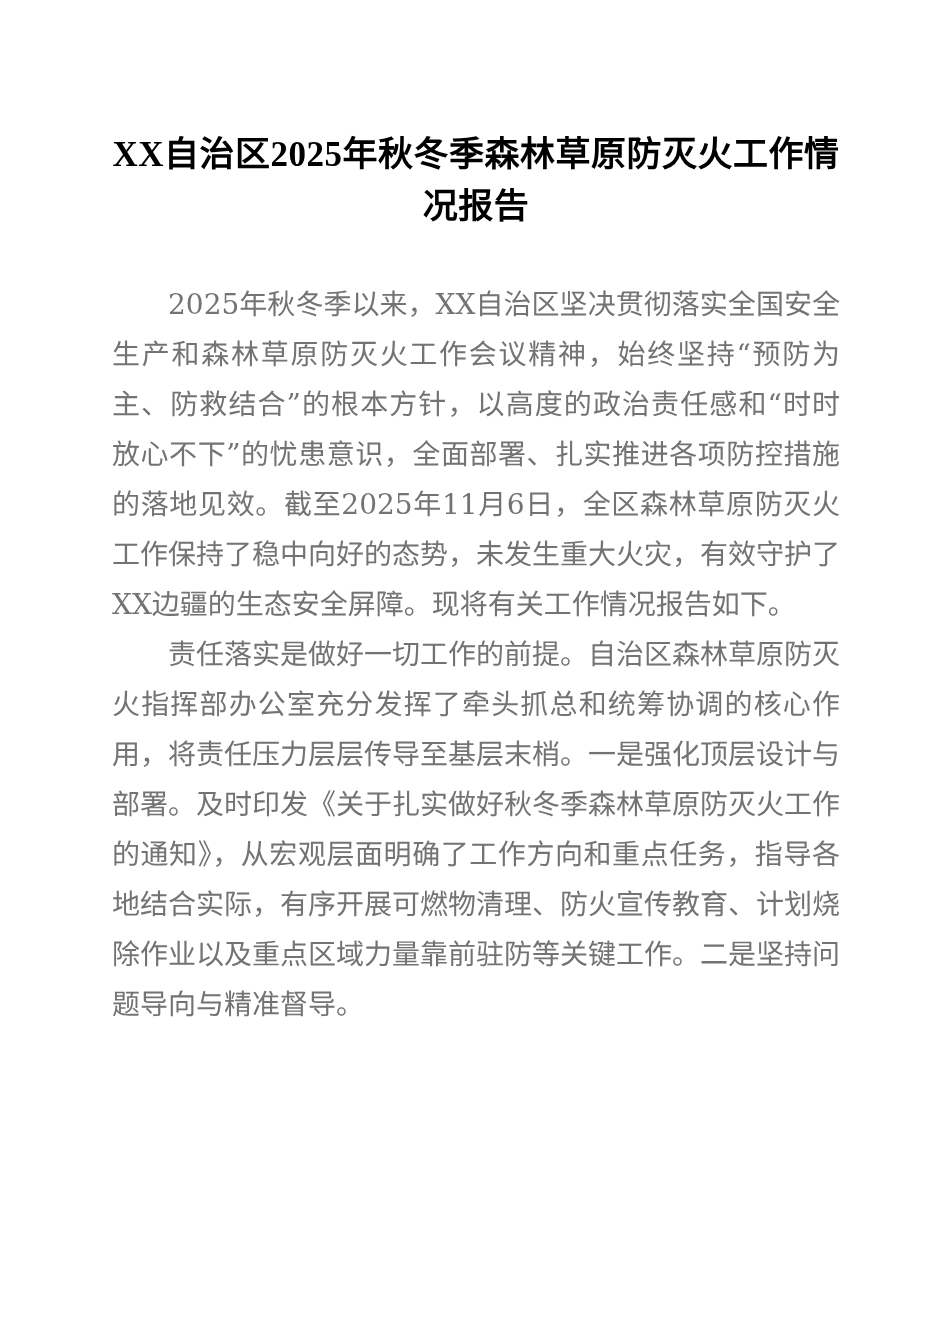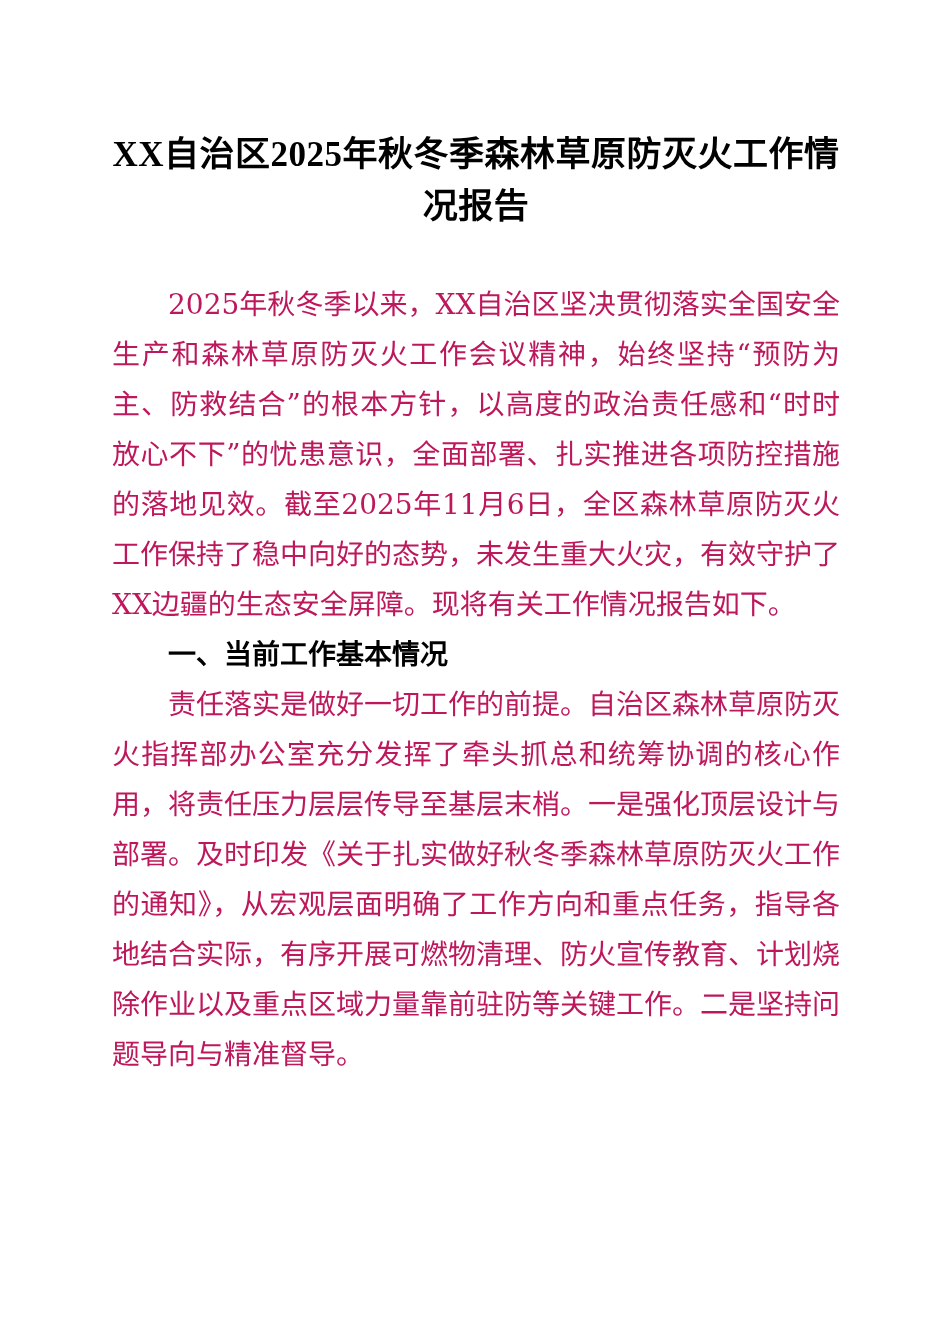--- a/index.html
+++ b/index.html
@@ -40,21 +40,21 @@
     padding-top: 129px;
     word-break: break-all;
   }
 
   
   .body-p {
     font-family: "DejaVu Serif", "Liberation Serif", serif;
     font-weight: 400;
     font-size: 28px;
     line-height: 50px;
-    color: #be185d;
+    color: #737373;
     text-align: justify;
     text-justify: inter-ideograph;
     text-indent: 56px;
     margin: 0;
     word-break: break-all;
     -webkit-font-smoothing: antialiased;
   }
 
   .body-p.first {
     margin-top: 47px;
@@ -89,20 +89,19 @@
 </head>
 <body>
 
 <div class="page">
   <div class="content">
 
     <h1 class="doc-title">XX自治区2025年秋冬季森林草原防灭火工作情况报告</h1>
 
     <p class="body-p first">2025年秋冬季以来，XX自治区坚决贯彻落实全国安全生产和森林草原防灭火工作会议精神，始终坚持“预防为主、防救结合”的根本方针，以高度的政治责任感和“时时放心不下”的忧患意识，全面部署、扎实推进各项防控措施的落地见效。截至2025年11月6日，全区森林草原防灭火工作保持了稳中向好的态势，未发生重大火灾，有效守护了XX边疆的生态安全屏障。现将有关工作情况报告如下。</p>
 
-    <h2 class="h1-cn">一、当前工作基本情况</h2>
 
 
 
     <p class="body-p">责任落实是做好一切工作的前提。自治区森林草原防灭火指挥部办公室充分发挥了牵头抓总和统筹协调的核心作用，将责任压力层层传导至基层末梢。一是强化顶层设计与部署。及时印发《关于扎实做好秋冬季森林草原防灭火工作的通知》，从宏观层面明确了工作方向和重点任务，指导各地结合实际，有序开展可燃物清理、防火宣传教育、计划烧除作业以及重点区域力量靠前驻防等关键工作。二是坚持问题导向与精准督导。</p>
 
   </div>
 </div>
 
 </body></html>

